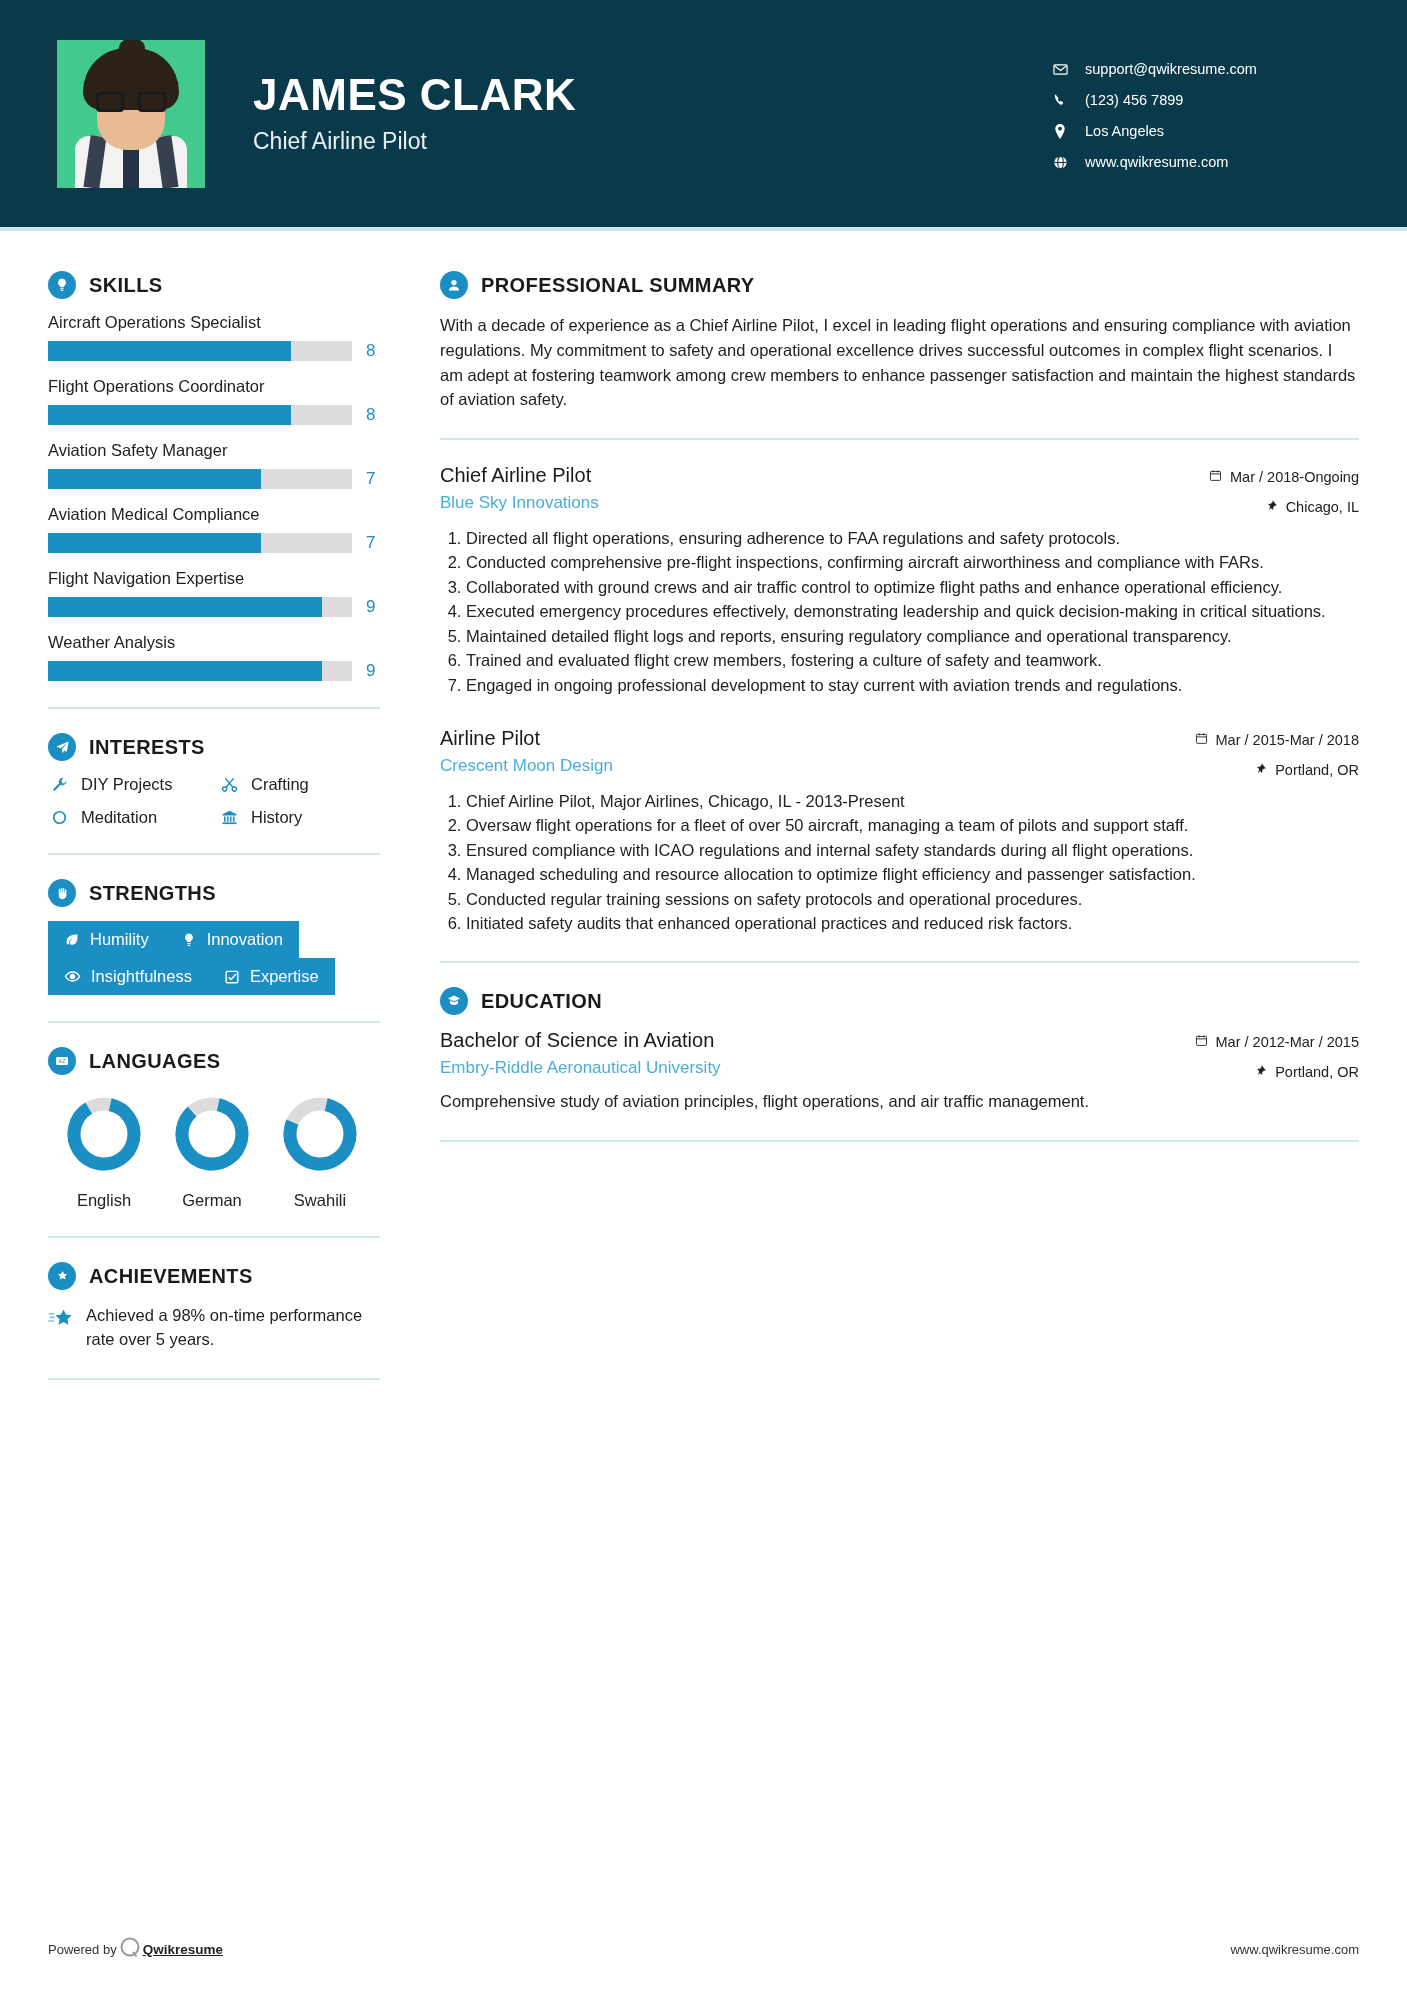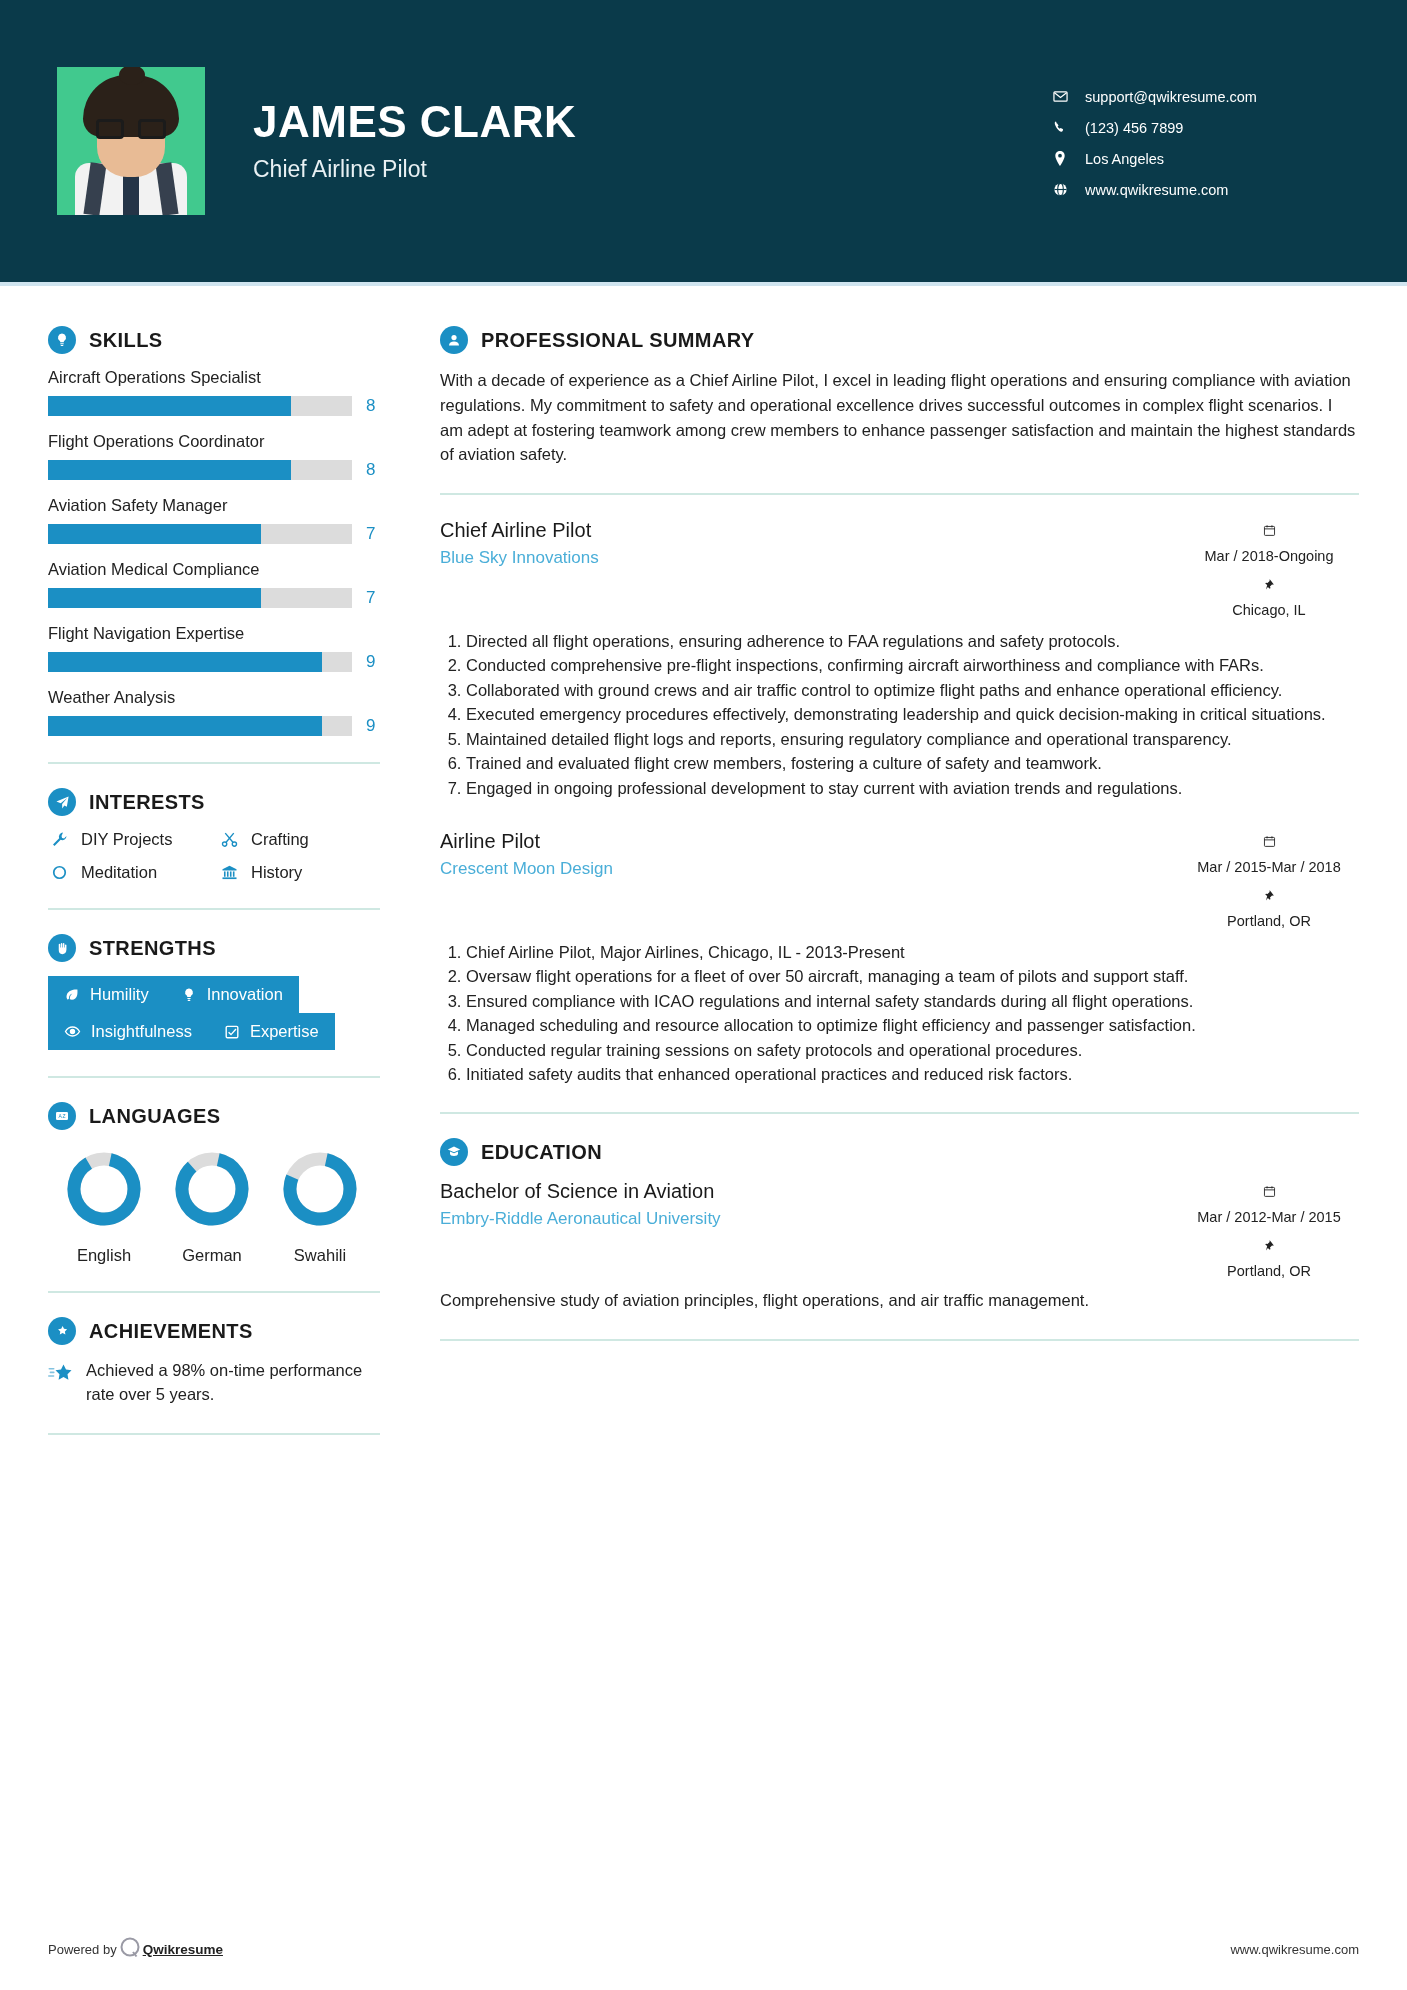--- a/index.html
+++ b/index.html
@@ -13,21 +13,21 @@
     min-height: 1990px;
     position: relative;
     background: #ffffff;
     display: flex;
     flex-direction: column;
   }
 
   
   .header {
     background: #0a3a4a;
-    height: 282px;
+    height: 227px;
     display: flex;
     align-items: center;
     padding: 0 60px 0 57px;
     position: relative;
   }
   .header-left {
     display: flex;
     align-items: center;
     flex: 1;
   }
@@ -281,21 +281,20 @@
     min-width: 180px;
   }
   .meta-row {
     font-size: 14.5px;
     color: #222;
     display: flex;
     align-items: center;
     justify-content: flex-end;
     gap: 8px;
     white-space: nowrap;
-    flex-direction: column;
   }
   .meta-row + .meta-row { margin-top: 14px; }
   .bullets {
     margin: 12px 0 0 0;
     padding-left: 26px;
   }
   .bullets li {
     font-size: 16.5px;
     color: #222;
     line-height: 1.42;

